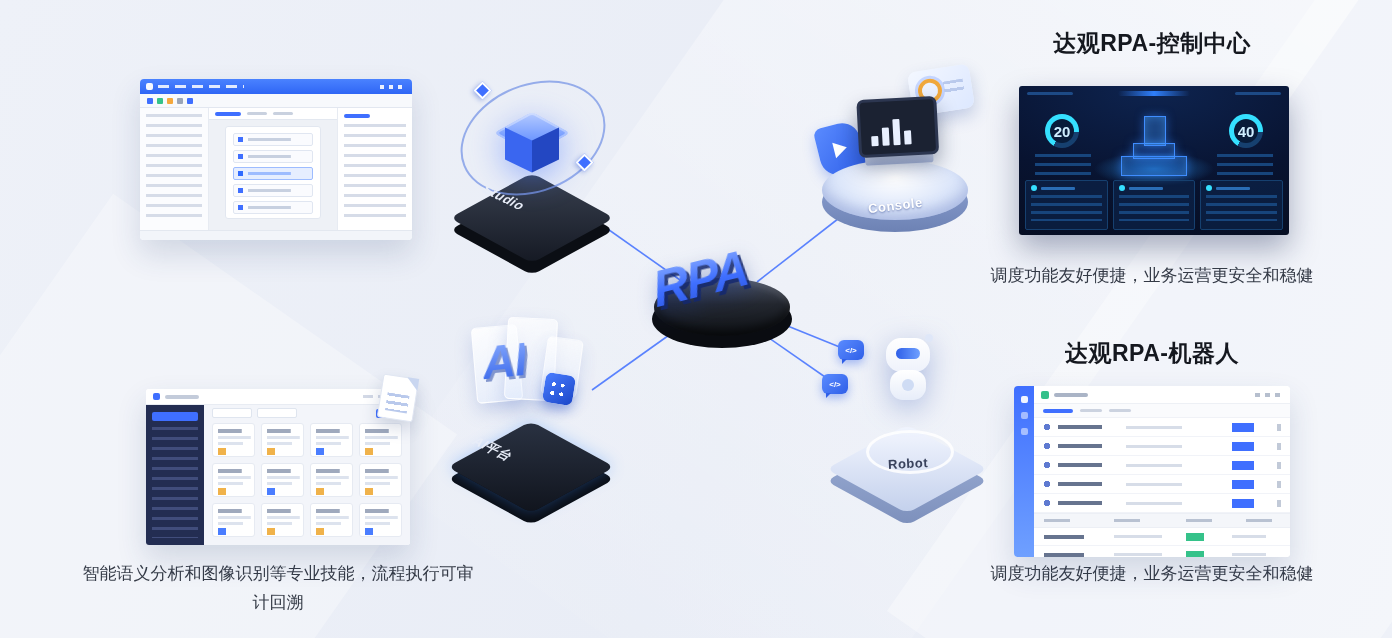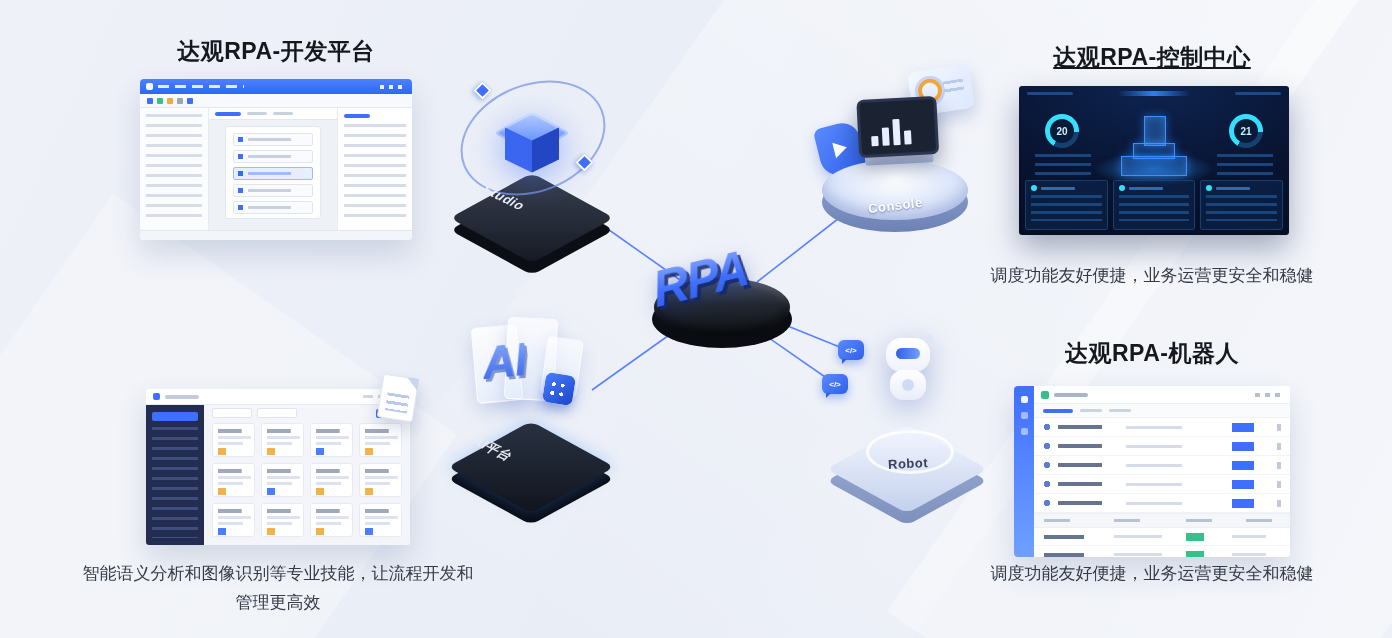--- a/index.html
+++ b/index.html
@@ -7,21 +7,21 @@
   .canvas{position:relative;width:1392px;height:638px;overflow:hidden;
     background:linear-gradient(115deg,#eef1f8 0%,#e9edf6 55%,#eef1f8 100%);}
   .deco{position:absolute;pointer-events:none;z-index:0;}
   .deco-a{left:620px;top:-260px;width:520px;height:980px;background:linear-gradient(180deg,rgba(255,255,255,.55),rgba(255,255,255,.04));transform:rotate(35deg);}
   .deco-b{left:1130px;top:-160px;width:420px;height:980px;background:rgba(255,255,255,.35);transform:rotate(35deg);}
   .deco-c{left:-160px;top:240px;width:420px;height:820px;background:rgba(255,255,255,.30);transform:rotate(35deg);}
 
   
   .sec-title{position:absolute;margin:0;font-size:23px;font-weight:700;color:#15181f;text-align:center;letter-spacing:.5px;z-index:2;}
   .t-dev{left:140px;top:36px;width:272px;}
-  .t-ctl{left:1014px;top:42px;width:276px;text-decoration:underline;}
+  .t-ctl{left:1014px;top:28px;width:276px;}
   .t-ai{left:145px;top:336px;width:266px;}
   .t-rbt{left:1014px;top:338px;width:276px;}
   .sec-cap{position:absolute;margin:0;font-size:17px;color:#353b47;text-align:center;line-height:1.7;z-index:2;}
   .c-dev{left:80px;top:262px;width:392px;}
   .c-ctl{left:952px;top:262px;width:400px;}
   .c-ai{left:82px;top:560px;width:392px;}
   .c-rbt{left:952px;top:560px;width:400px;}
 
   
   .shot{position:absolute;background:#fff;box-shadow:0 14px 30px rgba(40,60,110,.16);z-index:2;}
@@ -56,21 +56,21 @@
 
   
   .dash{left:1019px;top:86px;width:270px;height:149px;border-radius:3px;overflow:hidden;
     background:radial-gradient(130% 120% at 50% 0%,#0e2450 0%,#081330 55%,#060d20 100%);box-shadow:0 14px 30px rgba(20,35,80,.35);}
   .db-header{height:14px;display:flex;align-items:center;justify-content:space-between;padding:0 8px;}
   .db-hbar{width:46px;height:3px;background:#1d4a86;border-radius:2px;}
   .db-title{width:72px;height:5px;background:linear-gradient(90deg,transparent,#2f7ffa,transparent);border-radius:2px;}
   .gauge{position:absolute;width:34px;height:34px;}
   .gauge .ring{position:absolute;inset:0;border-radius:50%;background:conic-gradient(from 210deg,#35e0ff 0 68%,#16406f 68% 100%);}
   .gauge .hole{position:absolute;inset:5px;border-radius:50%;background:#081c3a;}
-  .gauge .val{position:absolute;inset:0;display:flex;align-items:center;justify-content:center;font-size:10px;font-weight:700;color:#cfeeff;}
+  .gauge .val{position:absolute;inset:0;display:flex;align-items:center;justify-content:center;font-size:15px;font-weight:700;color:#cfeeff;}
   .g-left{left:26px;top:28px;}
   .g-right{right:26px;top:28px;}
   .db-skel{position:absolute;background-image:repeating-linear-gradient(to bottom,#17457c 0,#17457c 3px,transparent 3px,transparent 9px);}
   .dsk-l{left:16px;top:68px;width:56px;height:22px;}
   .dsk-r{right:16px;top:68px;width:56px;height:22px;}
   .db-city{position:absolute;left:50%;top:22px;transform:translateX(-50%);width:130px;height:72px;}
   .db-glow{position:absolute;left:5px;bottom:-6px;width:120px;height:34px;background:radial-gradient(closest-side,rgba(47,160,255,.6),rgba(47,160,255,0));}
   .bx{position:absolute;border:1px solid #3f8dff;background:rgba(40,120,255,.22);box-shadow:0 0 10px rgba(47,127,250,.55),inset 0 0 8px rgba(80,170,255,.4);}
   .bx1{left:32px;bottom:4px;width:64px;height:18px;}
   .bx2{left:44px;bottom:21px;width:40px;height:14px;}
@@ -242,26 +242,25 @@
   <div class="deco deco-c"></div>
 
   <svg class="links" viewBox="0 0 1392 638" aria-hidden="true">
     <path d="M690,287 L585,213"></path>
     <path d="M757,282 L852,208"></path>
     <path d="M693,318 L592,390"></path>
     <path d="M753,312 L852,352"></path>
     <path d="M746,322 L838,386"></path>
   </svg>
 
-  <h2 class="sec-title t-dev">达观RPA-开发平台</h2>
   <h2 class="sec-title t-ctl">达观RPA-控制中心</h2>
   <h2 class="sec-title t-rbt">达观RPA-机器人</h2>
 
   <p class="sec-cap c-ctl">调度功能友好便捷，业务运营更安全和稳健</p>
-  <p class="sec-cap c-ai">智能语义分析和图像识别等专业技能，让流程开发和管理更高效</p>
+  <p class="sec-cap c-ai">智能语义分析和图像识别等专业技能，流程执行可审计回溯</p>
   <p class="sec-cap c-rbt">调度功能友好便捷，业务运营更安全和稳健</p>
 
   <div class="shot studio">
     <div class="st-titlebar">
       <span class="st-logo"></span>
       <span class="st-menu"></span>
       <span class="st-winbtns"></span>
     </div>
     <div class="st-toolbar">
       <span class="ic ic-b"></span>
@@ -303,21 +302,21 @@
       <span class="db-hbar"></span>
     </div>
     <div class="gauge g-left">
       <span class="ring"></span>
       <span class="hole"></span>
       <span class="val">20</span>
     </div>
     <div class="gauge g-right">
       <span class="ring"></span>
       <span class="hole"></span>
-      <span class="val">21</span>
+      <span class="val">40</span>
     </div>
     <div class="db-skel dsk-l"></div>
     <div class="db-skel dsk-r"></div>
     <div class="db-city">
       <span class="db-glow"></span>
       <span class="bx bx1"></span>
       <span class="bx bx2"></span>
       <span class="bx bx3"></span>
     </div>
     <div class="db-cols">

